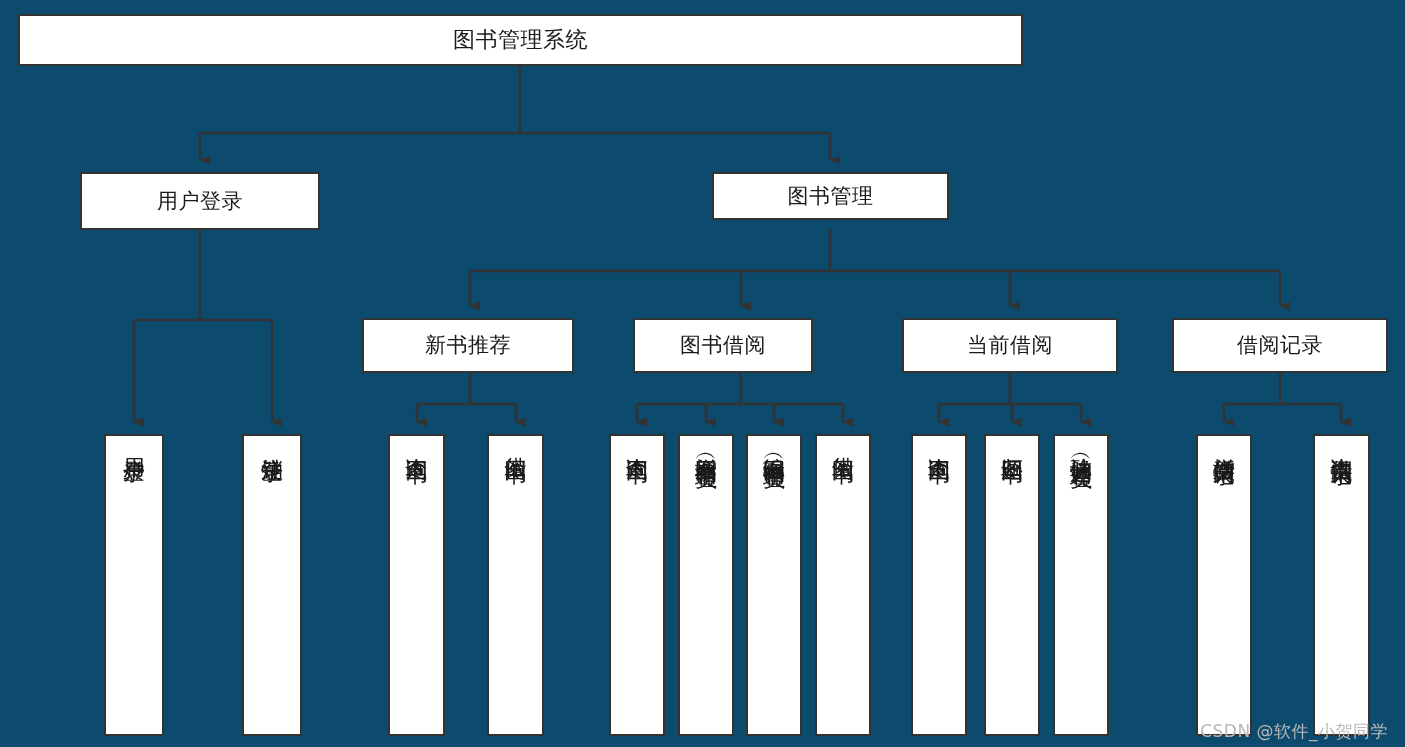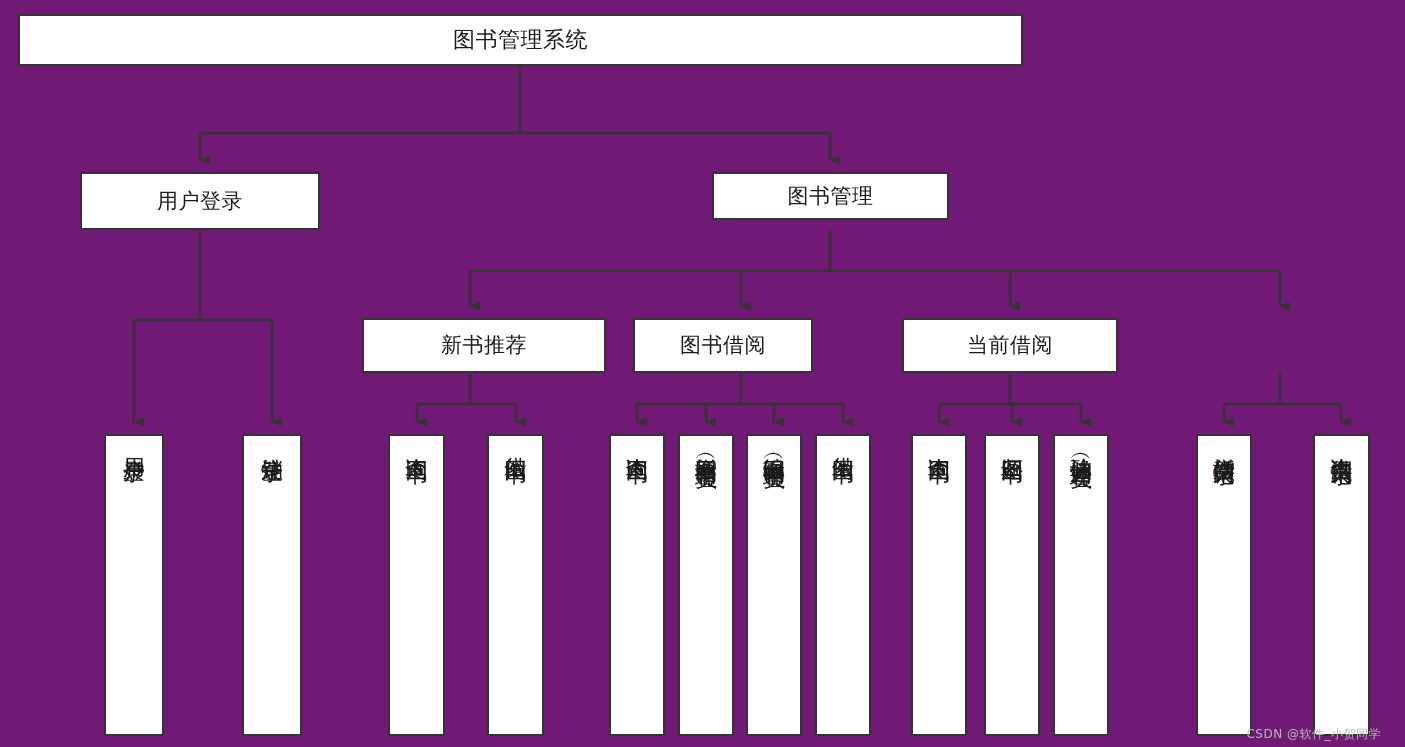--- a/index.html
+++ b/index.html
@@ -7,21 +7,21 @@
     padding: 0;
     background: #ffffff;
   }
   body {
     font-family: "DejaVu Sans", "Liberation Sans", sans-serif;
   }
   #canvas {
     position: relative;
     width: 1405px;
     height: 747px;
-    background: #701a75;
+    background: #0c4a6e;
     overflow: hidden;
   }
   svg.edges {
     position: absolute;
     left: 0;
     top: 0;
     width: 1405px;
     height: 747px;
     pointer-events: none;
   }
@@ -55,23 +55,23 @@
     writing-mode: vertical-rl;
     text-orientation: upright;
     font-size: 22px;
     line-height: 1.18;
     letter-spacing: 1.5px;
     white-space: nowrap;
   }
   .node.root .label { font-size: 22px; }
   .watermark {
     position: absolute;
-    right: 24px;
+    right: 17px;
     bottom: 4px;
-    font-size: 12px;
+    font-size: 17px;
     color: #b8b8b8;
     letter-spacing: 0.5px;
     z-index: 5;
     white-space: nowrap;
   }
 </style>
 </head>
 <body>
 
 <div id="canvas">
@@ -130,29 +130,32 @@
     <span class="label">图书管理系统</span>
   </div>
 
   <div class="node horiz" style="left:80px; top:172px; width:240px; height:58px;">
     <span class="label">用户登录</span>
   </div>
   <div class="node horiz" style="left:712px; top:172px; width:237px; height:48px;">
     <span class="label">图书管理</span>
   </div>
 
-  <div class="node horiz" style="left:362px; top:318px; width:244px; height:55px;">
+  <div class="node horiz" style="left:362px; top:318px; width:212px; height:55px;">
     <span class="label">新书推荐</span>
   </div>
   <div class="node horiz" style="left:633px; top:318px; width:180px; height:55px;">
     <span class="label">图书借阅</span>
   </div>
   <div class="node horiz" style="left:902px; top:318px; width:216px; height:55px;">
     <span class="label">当前借阅</span>
   </div>
+  <div class="node horiz" style="left:1172px; top:318px; width:216px; height:55px;">
+    <span class="label">借阅记录</span>
+  </div>
 
   <div class="node vert" style="left:104px; top:434px; width:60px; height:302px;">
     <span class="label">用户登录</span>
   </div>
   <div class="node vert" style="left:242px; top:434px; width:60px; height:302px;">
     <span class="label">注销登录</span>
   </div>
 
   <div class="node vert" style="left:388px; top:434px; width:57px; height:302px;">
     <span class="label">查询图书</span>

